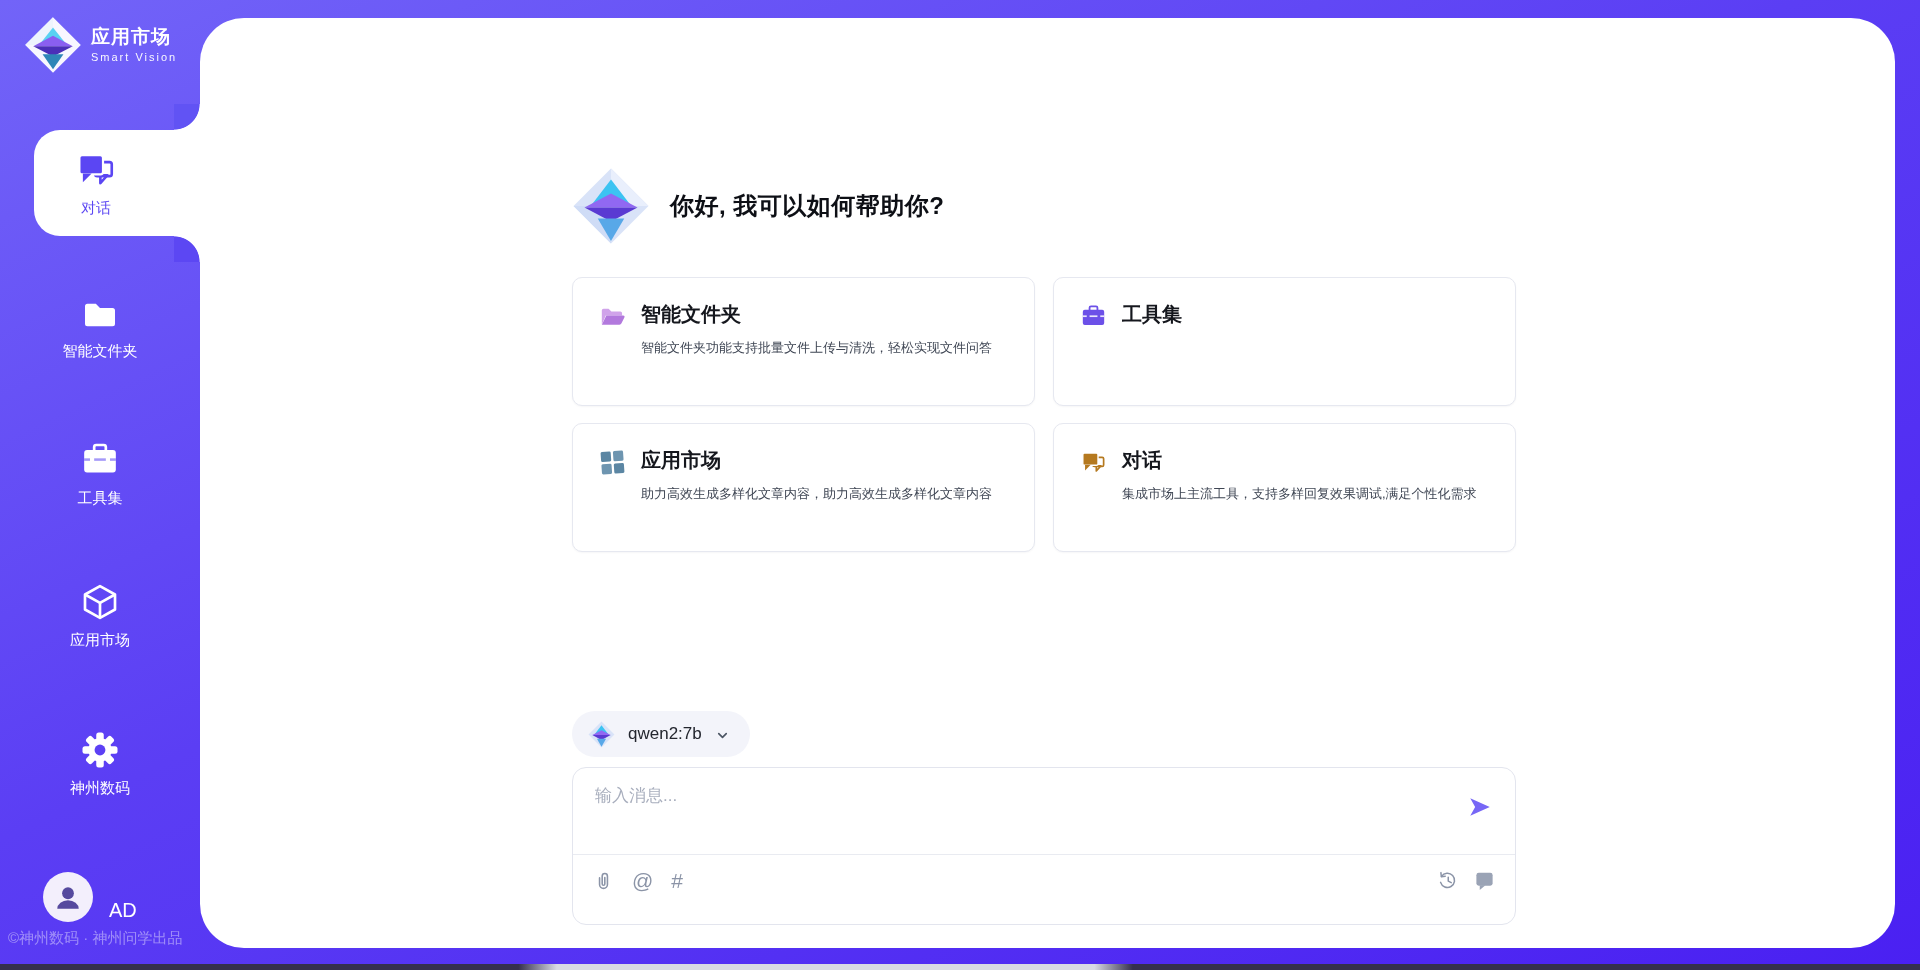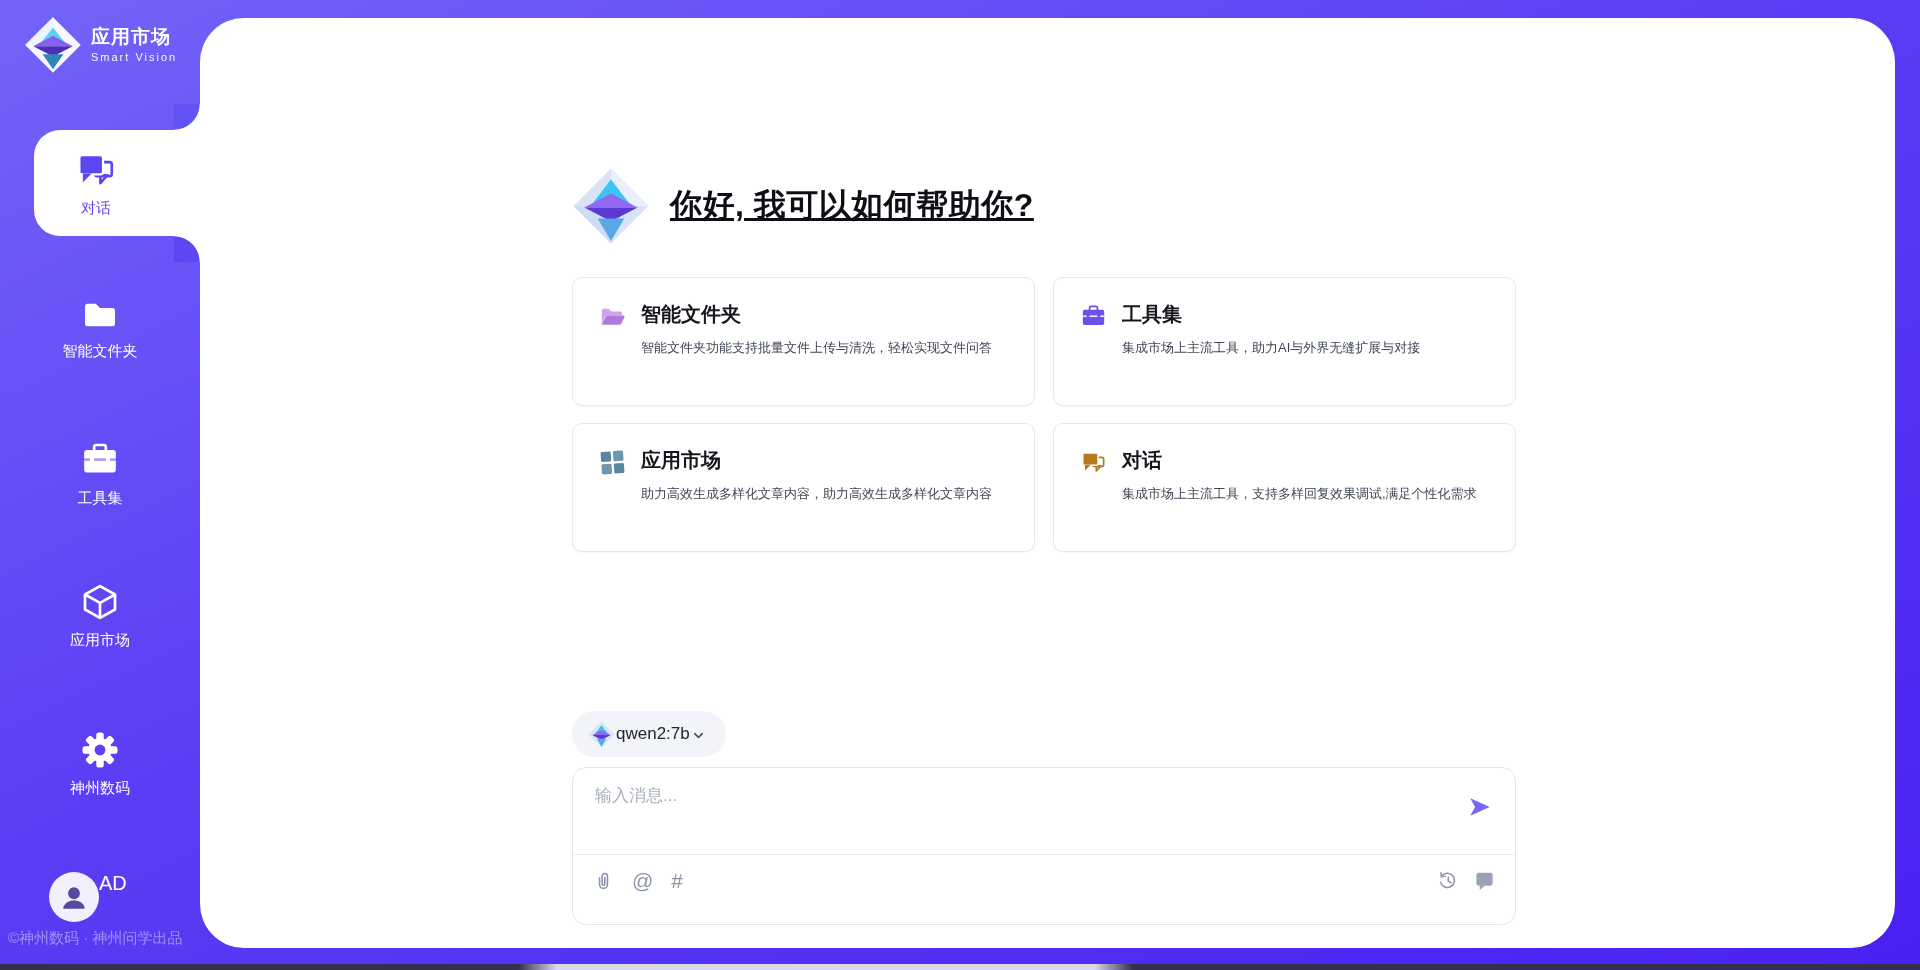--- a/index.html
+++ b/index.html
@@ -40,43 +40,43 @@
   .active-tab svg{width:42px;height:42px;}
   .active-tab .nav-label{font-size:15px;color:#5b46f3;}
   .tab-curve-top{
     position:absolute;left:174px;top:104px;width:26px;height:26px;
     background:radial-gradient(circle 26px at 0 0,#6153f4 97%,#ffffff 100%);
   }
   .tab-curve-bottom{
     position:absolute;left:174px;top:236px;width:26px;height:26px;
     background:radial-gradient(circle 26px at 0 100%,#5c47f3 97%,#ffffff 100%);
   }
-  .user-row{position:absolute;left:49px;top:872px;display:flex;align-items:flex-start;cursor:pointer;}
+  .user-row{position:absolute;left:43px;top:872px;display:flex;align-items:flex-end;gap:16px;cursor:pointer;}
   .avatar{width:50px;height:50px;border-radius:50%;background:#f3effc;display:flex;align-items:center;justify-content:center;}
   .avatar svg{width:30px;height:30px;}
   .user-name{color:#fff;font-size:20px;}
   .copyright{position:absolute;left:8px;top:929px;color:rgba(255,255,255,0.42);font-size:15px;white-space:nowrap;}
   
   .content{position:absolute;left:372px;top:0;width:944px;}
   .greeting{margin-top:149px;display:flex;align-items:center;gap:20px;}
   .greeting svg{width:78px;height:78px;}
-  .greeting-title{font-size:32px;font-weight:800;color:#0d0f15;letter-spacing:.5px;text-decoration:underline;}
+  .greeting-title{font-size:24px;font-weight:800;color:#0d0f15;letter-spacing:.5px;}
   .cards{margin-top:32px;display:grid;grid-template-columns:1fr 1fr;gap:17px 18px;}
   .card{
     box-sizing:border-box;height:129px;border:1px solid #e6e8f0;border-radius:10px;
     background:#fff;padding:23px 26px;display:flex;gap:15px;cursor:pointer;
     box-shadow:0 1px 2px rgba(20,30,60,.04);
   }
   .card-icon{flex:0 0 27px;margin-top:2px;}
   .card-icon svg{width:27px;height:27px;display:block;}
   .card-title{font-size:20px;font-weight:bold;color:#15171d;}
   .card-desc{margin-top:10px;font-size:13px;color:#3f4654;line-height:1.52;}
   
   .model-pill{
-    margin-top:159px;display:inline-flex;align-items:center;gap:1px;height:46px;
+    margin-top:159px;display:inline-flex;align-items:center;gap:13px;height:46px;
     padding:0 20px 0 16px;border-radius:23px;background:#f3f4fa;cursor:pointer;
   }
   .model-pill svg.logo-mini{width:27px;height:27px;}
   .model-label{font-size:17px;color:#23262e;}
   .chevron svg{width:15px;height:15px;display:block;margin-top:2px;}
   
   .composer{
     margin-top:10px;box-sizing:border-box;height:158px;border:1px solid #e3e5ee;
     border-radius:14px;background:#fff;position:relative;
   }
@@ -222,21 +222,20 @@
           <svg viewBox="0 0 48 48">
             <rect x="17" y="6" width="14" height="9" rx="2.5" fill="none" stroke="#6c50e8" stroke-width="3.2"></rect>
             <rect x="5" y="12" width="38" height="27" rx="3.5" fill="#6c50e8"></rect>
             <rect x="5" y="22" width="38" height="3" fill="#ffffff" opacity="0.85"></rect>
             <rect x="12" y="20.5" width="5" height="6" rx="1" fill="#6c50e8"></rect>
             <rect x="31" y="20.5" width="5" height="6" rx="1" fill="#6c50e8"></rect>
           </svg>
         </div>
         <div>
           <div class="card-title">工具集</div>
-          <div class="card-desc">集成市场上主流工具，助力AI与外界无缝扩展与对接</div>
         </div>
       </div>
 
       <div class="card">
         <div class="card-icon">
           <svg viewBox="0 0 48 48">
             <g transform="rotate(-4 24 24)">
               <rect x="4" y="4" width="18" height="18" rx="2.5" fill="#5b86a3"></rect>
               <rect x="26" y="4" width="18" height="18" rx="2.5" fill="#6e95b0"></rect>
               <rect x="4" y="26" width="18" height="18" rx="2.5" fill="#6e95b0"></rect>

